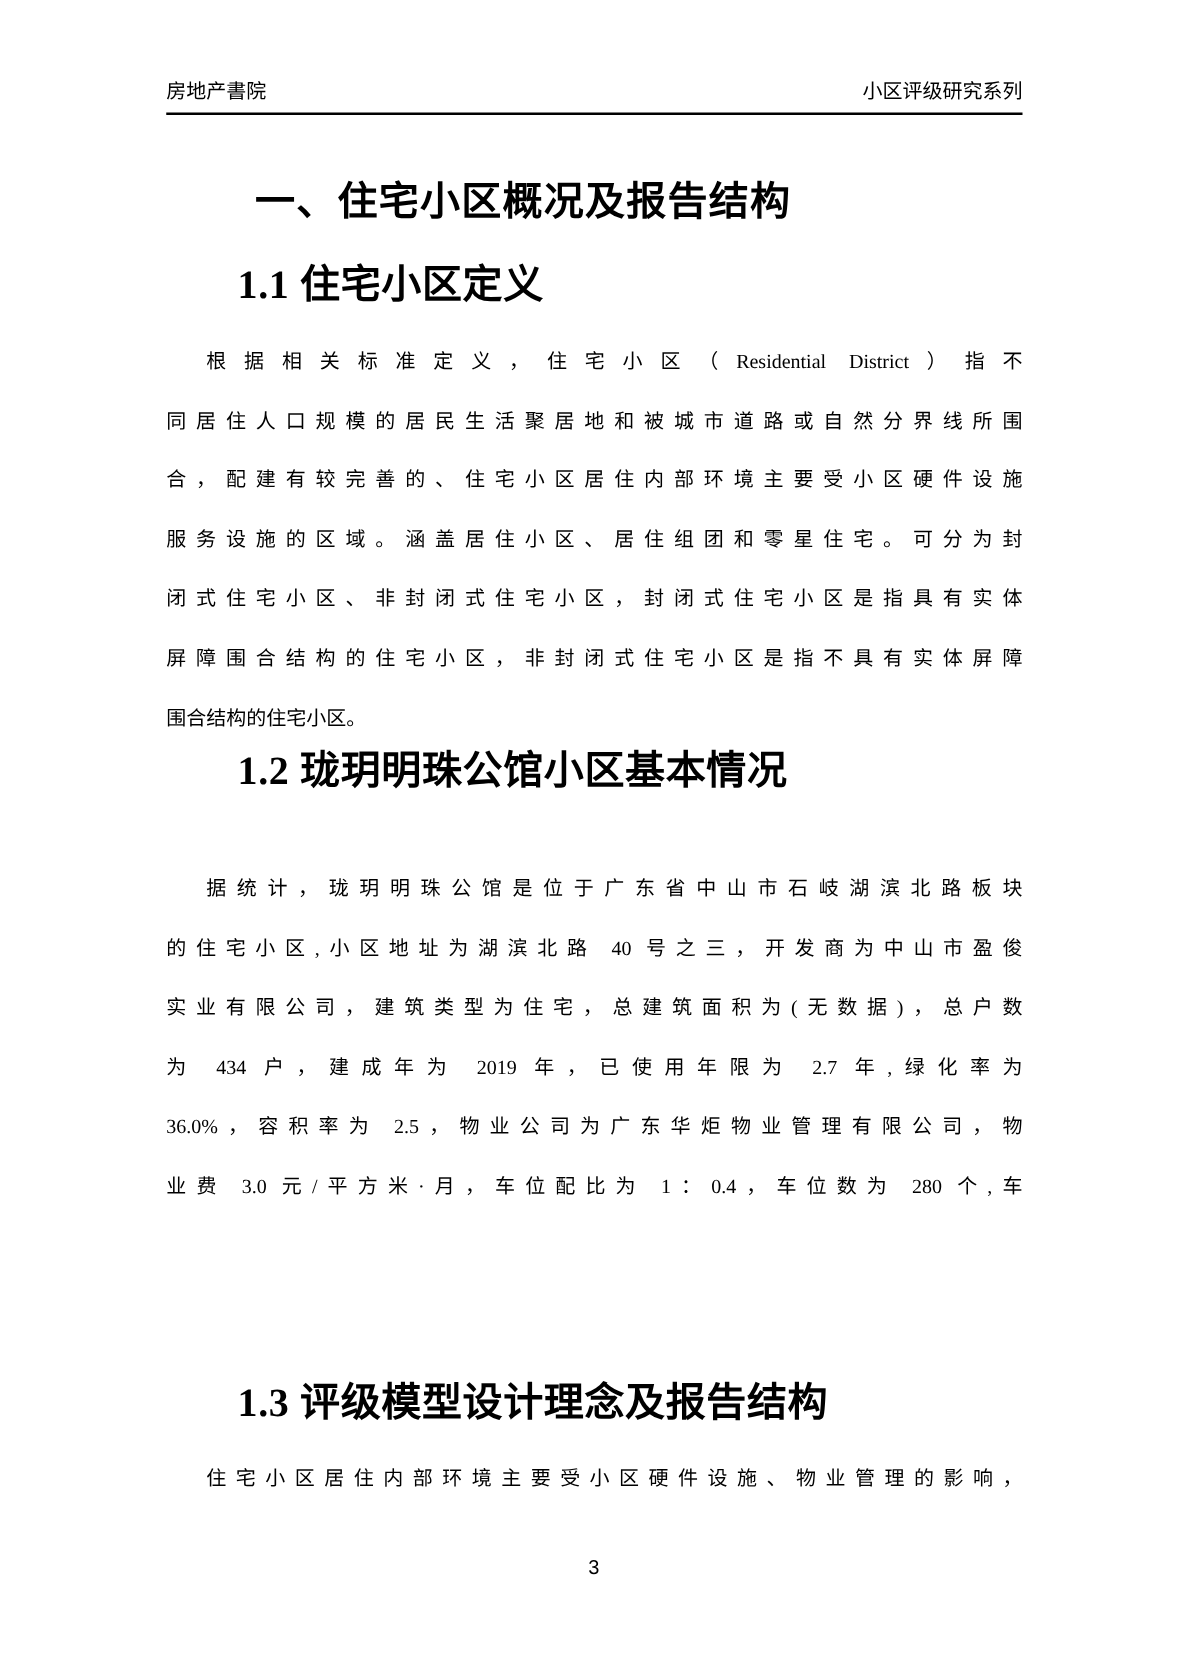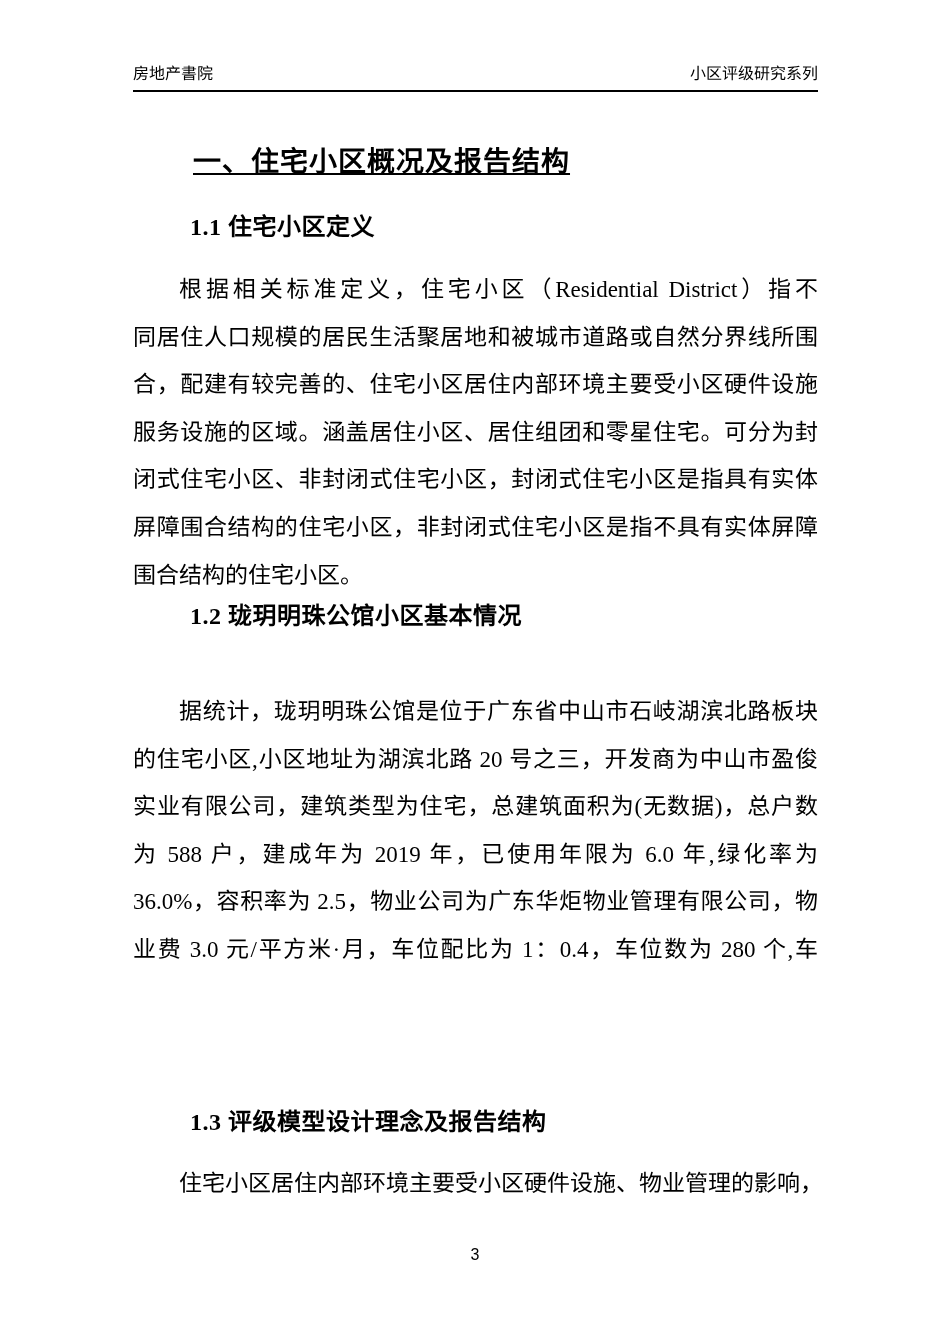--- a/index.html
+++ b/index.html
@@ -23,54 +23,53 @@
     align-items: flex-end;
     font-family: "Liberation Sans", "DejaVu Sans", sans-serif;
     font-size: 16px;
     line-height: 18px;
     padding-bottom: 7px;
     border-bottom: 2.5px solid #000000;
   }
   
   .doc-title {
     position: absolute;
-    left: 193px;
+    left: 204px;
     top: 147px;
-    font-size: 28px;
+    font-size: 32px;
     line-height: 29px;
     font-weight: 700;
     letter-spacing: 1px;
     white-space: nowrap;
-    text-decoration: underline;
   }
   .sec-heading {
     position: absolute;
     left: 190px;
-    font-size: 24px;
+    font-size: 32px;
     line-height: 26px;
     font-weight: 700;
     letter-spacing: 0.5px;
     white-space: nowrap;
   }
   .sec-heading.h11 { top: 214px; }
   .sec-heading.h12 { top: 603px; }
   .sec-heading.h13 { top: 1109px; text-align: right; }
   
   .para {
     position: absolute;
     left: 133px;
     width: 685px;
   }
   .para.p1 { top: 266px; }
   .para.p2 { top: 688px; }
   .para.p3 { top: 1160px; }
   .pline {
     height: 47.6px;
     line-height: 47.6px;
-    font-size: 23px;
+    font-size: 16px;
     text-align: justify;
     text-align-last: justify;
     white-space: nowrap;
   }
   .pline.first { text-indent: 2em; }
   .pline.endline { text-align-last: left; }
   
   .page-number {
     position: absolute;
     left: 0;
@@ -103,23 +102,23 @@
     <div class="pline">服务设施的区域。涵盖居住小区、居住组团和零星住宅。可分为封</div>
     <div class="pline">闭式住宅小区、非封闭式住宅小区，封闭式住宅小区是指具有实体</div>
     <div class="pline">屏障围合结构的住宅小区，非封闭式住宅小区是指不具有实体屏障</div>
     <div class="pline endline">围合结构的住宅小区。</div>
   </div>
 
   <div class="sec-heading h12">1.2 珑玥明珠公馆小区基本情况</div>
 
   <div class="para p2">
     <div class="pline first">据统计，珑玥明珠公馆是位于广东省中山市石岐湖滨北路板块</div>
-    <div class="pline">的住宅小区,小区地址为湖滨北路 20 号之三，开发商为中山市盈俊</div>
+    <div class="pline">的住宅小区,小区地址为湖滨北路 40 号之三，开发商为中山市盈俊</div>
     <div class="pline">实业有限公司，建筑类型为住宅，总建筑面积为(无数据)，总户数</div>
-    <div class="pline">为 588 户，建成年为 2019 年，已使用年限为 6.0 年,绿化率为</div>
+    <div class="pline">为 434 户，建成年为 2019 年，已使用年限为 2.7 年,绿化率为</div>
     <div class="pline">36.0%，容积率为 2.5，物业公司为广东华炬物业管理有限公司，物</div>
     <div class="pline">业费 3.0 元/平方米·月，车位配比为 1：0.4，车位数为 280 个,车</div>
   </div>
 
   <div class="sec-heading h13">1.3 评级模型设计理念及报告结构</div>
 
   <div class="para p3">
     <div class="pline first">住宅小区居住内部环境主要受小区硬件设施、物业管理的影响，</div>
   </div>
 

